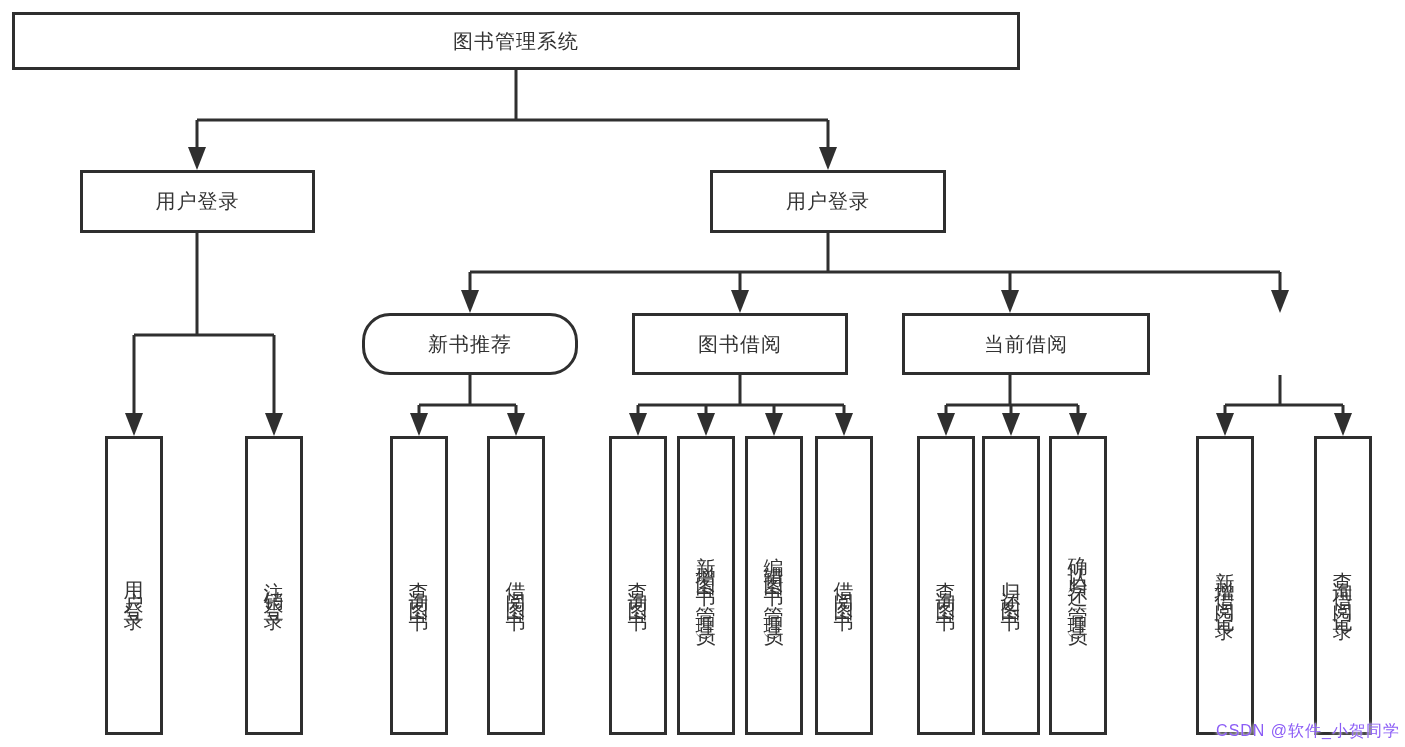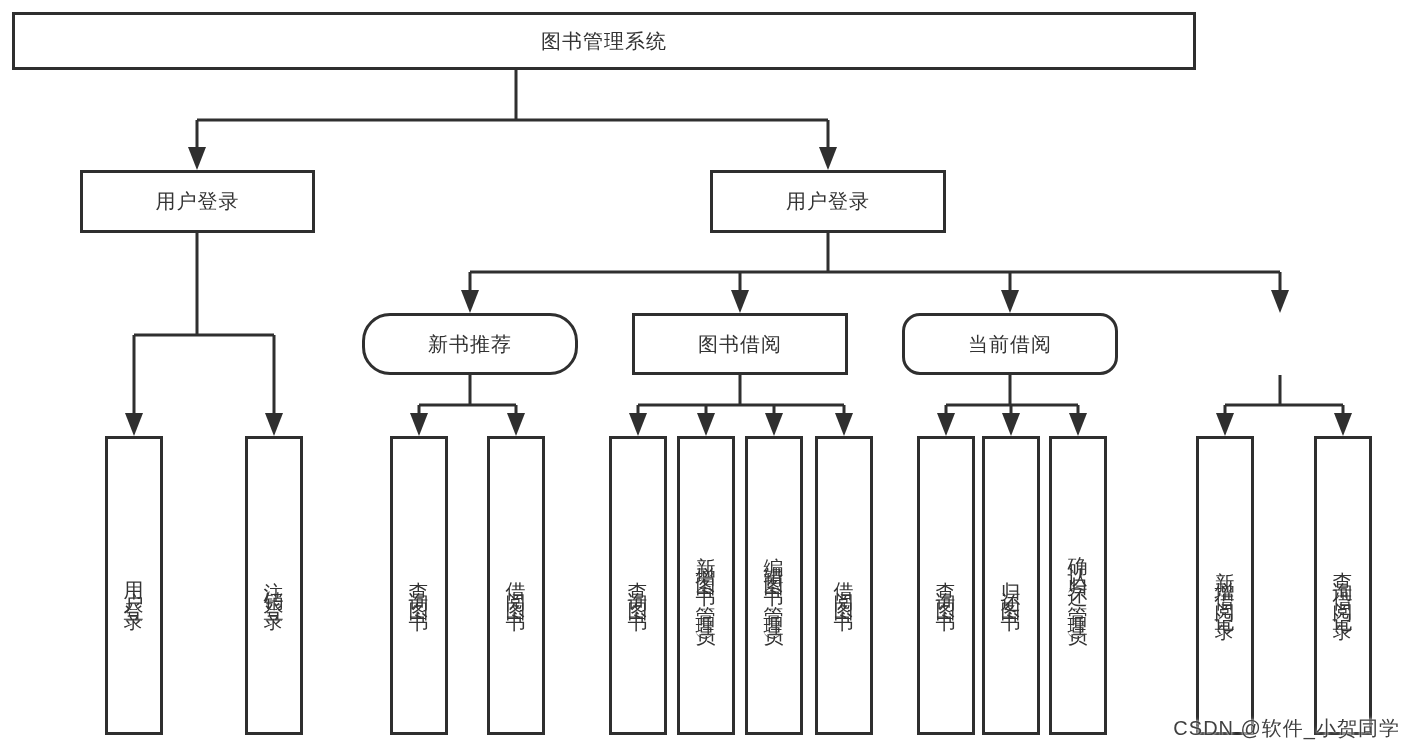--- a/index.html
+++ b/index.html
@@ -26,48 +26,48 @@
   }
   .hbox { font-size: 20px; letter-spacing: 1px; }
   .vbox {
     writing-mode: vertical-rl;
     text-orientation: mixed;
     font-size: 20px;
     letter-spacing: 10px;
     line-height: 1;
   }
   
-  #b-root      { left: 12px;   top: 12px;  width: 1184px; height: 58px; }
+  #b-root      { left: 12px;   top: 12px;  width: 1008px; height: 58px; }
   #n-user      { left: 80px;   top: 170px; width: 235px;  height: 63px; }
   #n-mgmt      { left: 710px;  top: 170px; width: 236px;  height: 63px; }
   #n-newbook   { left: 362px;  top: 313px; width: 216px;  height: 62px; border-radius: 28px; }
   #n-borrow    { left: 632px;  top: 313px; width: 216px;  height: 62px; }
-  #n-current   { left: 902px;  top: 313px; width: 216px;  height: 62px; border-radius: 18px; }
+  #n-current   { left: 902px;  top: 313px; width: 248px;  height: 62px; }
   #n-records   { left: 1172px; top: 313px; width: 216px;  height: 62px; }
   .leaf        { top: 436px; width: 58px; height: 299px; }
   #l-login     { left: 105px; }
   #l-logout    { left: 245px; }
   #l-nb-query  { left: 390px; }
   #l-nb-borrow { left: 487px; }
   #l-bw-query  { left: 609px; }
   #l-bw-add    { left: 677px; }
   #l-bw-edit   { left: 745px; }
   #l-bw-borrow { left: 815px; }
   #l-cu-query  { left: 917px; }
   #l-cu-return { left: 982px; }
   #l-cu-confirm{ left: 1049px; }
   #l-rc-add    { left: 1196px; }
   #l-rc-query  { left: 1314px; }
   .watermark {
     position: absolute;
     right: 5px;
     bottom: 5px;
     z-index: 3;
-    font-size: 20px;
-    color: #404040;
+    font-size: 16px;
+    color: #8b5cf6;
     letter-spacing: 1px;
     text-shadow: 0 0 2px #ffffff, 0 0 4px #ffffff;
     white-space: nowrap;
   }
 </style>
 </head>
 <body>
 
 <div class="canvas">
 

